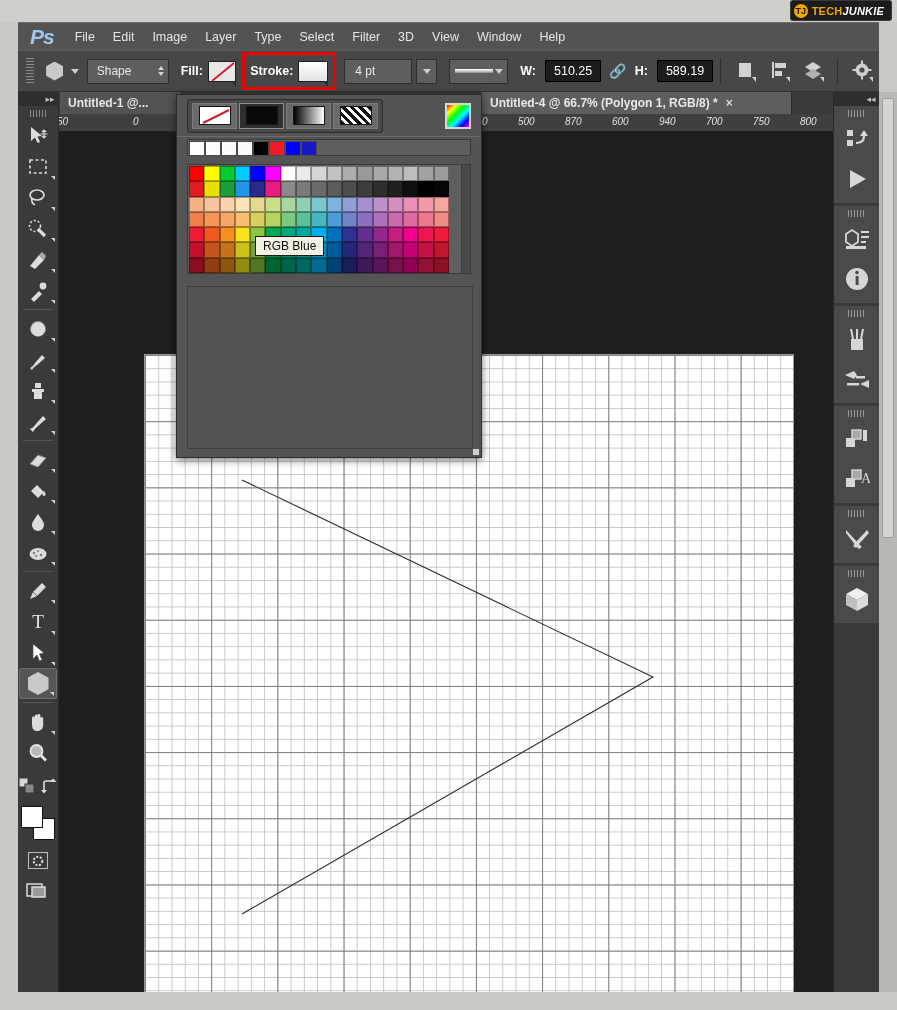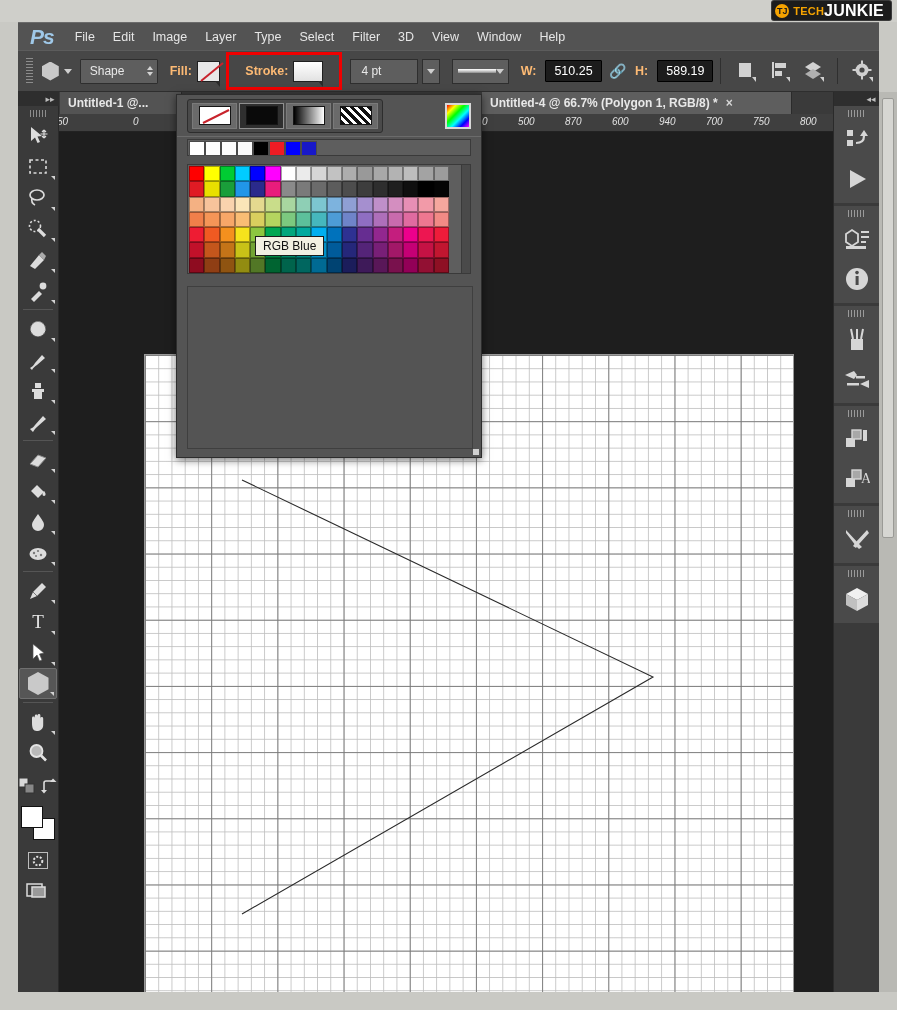--- a/index.html
+++ b/index.html
@@ -26,21 +26,21 @@
     display:flex; align-items:center; padding:0 7px 0 3px;
     box-shadow:0 0 0 1px #3a3a3a;
   }
   .tj-badge {
     width:14px;height:14px;border-radius:50%;
     background:#f5a300; color:#1c1c1c; font-size:9px; font-weight:bold;
     display:flex; align-items:center; justify-content:center;
     margin-right:4px; font-family:"Liberation Sans",sans-serif;
   }
   .tj-tech { color:#f5a300; font-size:11px; font-weight:bold; letter-spacing:.2px;}
-  .tj-junkie { color:#ffffff; font-size:16px; font-weight:bold; letter-spacing:.2px;}
+  .tj-junkie { color:#ffffff; font-size:11px; font-weight:bold; letter-spacing:.2px;font-style:italic;}
 
   
   .menubar {
     position:absolute; left:18px; top:22px; width:861px; height:28px;
     background:#535353;
     display:flex; align-items:center;
     border-top:1px solid #6b6b6b;
   }
   .ps-logo {
     color:#9fc8e8; font-size:21px; font-weight:bold; font-style:italic;
@@ -81,34 +81,34 @@
     justify-content:space-between;
   }
   .spin {
     display:flex; flex-direction:column; margin-left:8px; gap:2px;
   }
   .spin i {
     width:0;height:0;border-left:3.5px solid transparent;border-right:3.5px solid transparent;
   }
   .spin i.up { border-bottom:4px solid #d4d4d4; }
   .spin i.dn { border-top:4px solid #d4d4d4; }
-  .opt-label { color:#fdba74; font-size:12.5px; font-weight:bold; margin:0 5px 0 12px;}
+  .opt-label { color:#ffffff; font-size:12.5px; font-weight:bold; margin:0 5px 0 12px;}
   .swatch-btn {
     width:30px;height:21px; border:1px solid #1f1f1f; position:relative;
     background:#d9d9d9;
   }
   .swatch-btn .slash {
     position:absolute; left:-2px; top:-2px; width:36px;height:26px;
   }
   .swatch-corner {
     position:absolute; right:-1px; bottom:-6px;
     width:0;height:0;border-left:5px solid transparent;border-top:6px solid #2b2b2b;
   }
   .stroke-highlight {
-    border:3px solid #f00000; padding:2px 16px; display:flex; align-items:center;
+    border:3px solid #f00000; padding:2px 5px; display:flex; align-items:center;
     margin-left:6px; height:38px;
   }
   .stroke-highlight .opt-label { margin-left:0; }
   .width-box {
     background:#5e5e5e;border:1px solid #2e2e2e;height:25px;
     display:flex;align-items:center;color:#e8e8e8;font-size:12px;
     padding:0 10px; min-width:68px; margin-left:8px;
   }
   .dd-btn {
     width:22px;height:25px;background:#5e5e5e;border:1px solid #2e2e2e;

